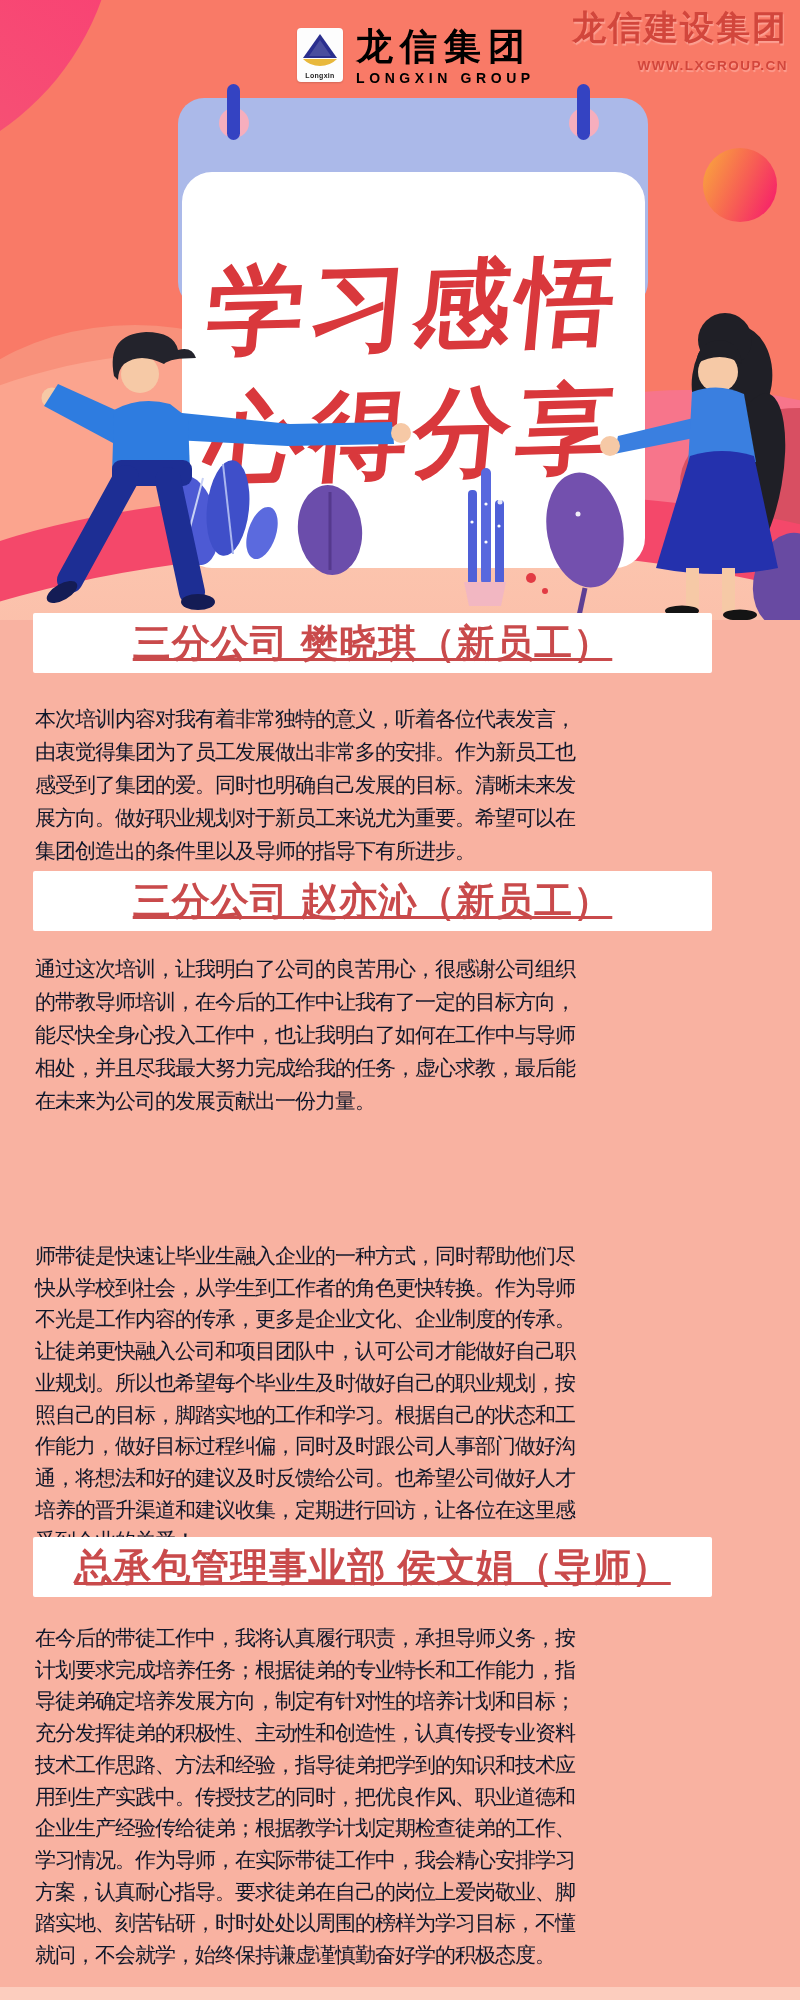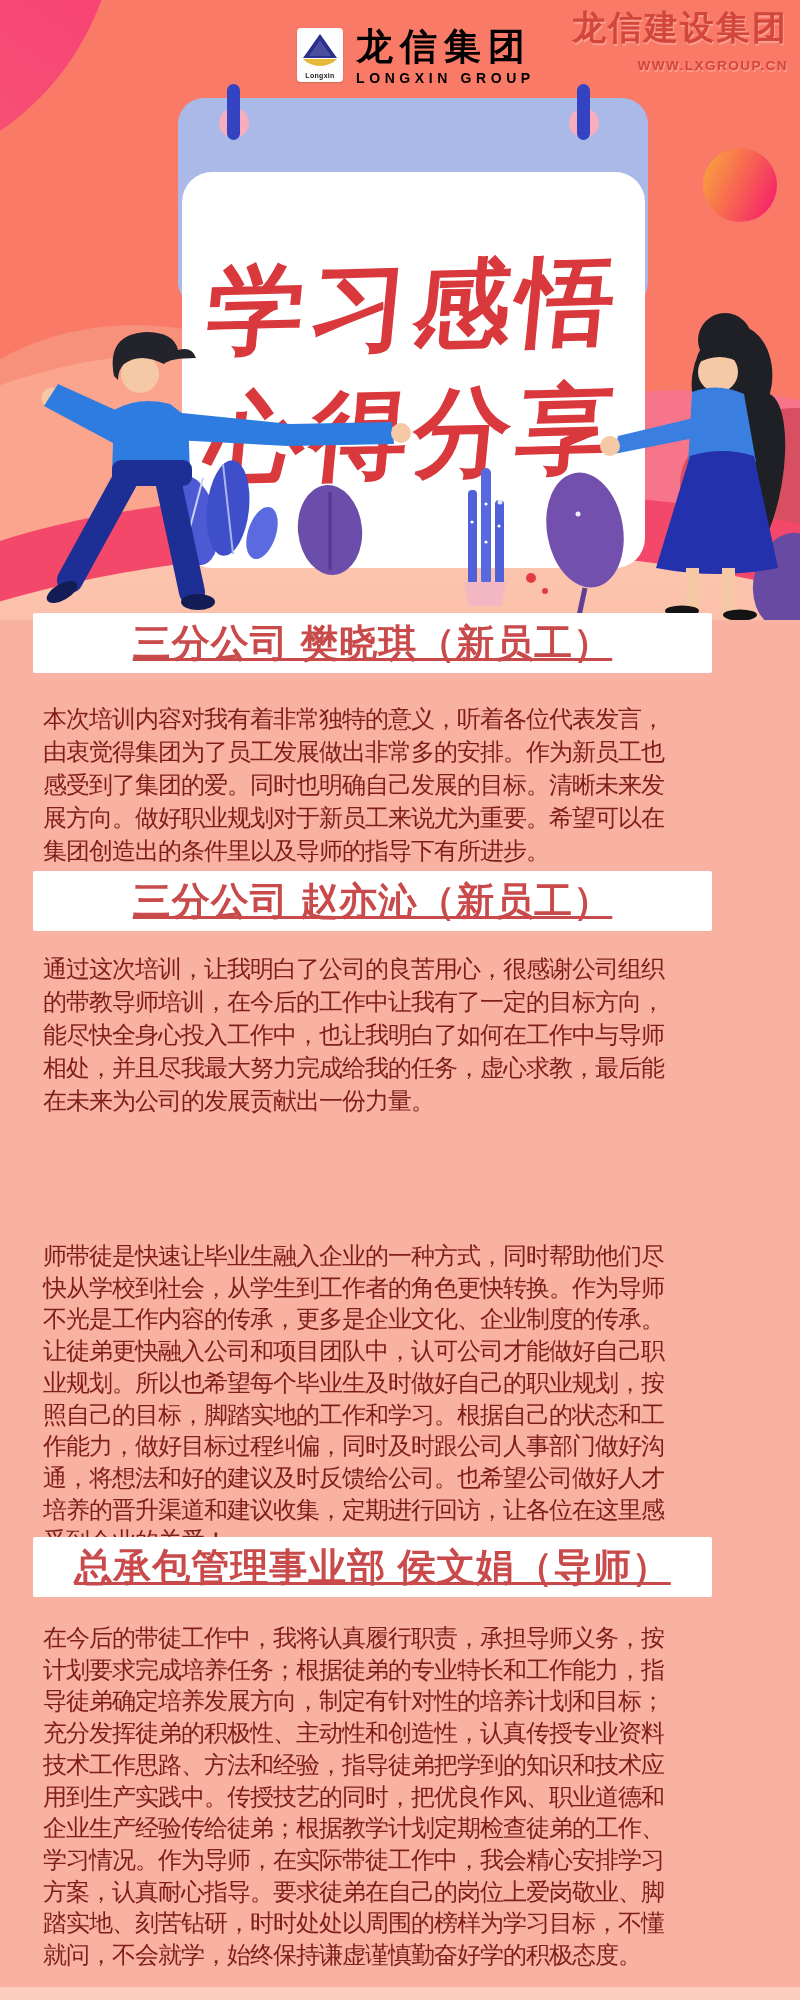--- a/index.html
+++ b/index.html
@@ -51,22 +51,22 @@
   .illu{position:absolute;pointer-events:none;}
   .illu-leaves{left:0;top:430px;}
   .illu-man{left:20px;top:300px;}
   .illu-woman{left:540px;top:230px;}
 
   
   .tbar{position:absolute;left:33px;width:679px;height:60px;background:#ffffff;border-radius:2px;
     display:flex;align-items:center;justify-content:center;}
   .tbar span{font-size:38px;font-weight:700;color:#c94a4b;letter-spacing:1px;white-space:nowrap;text-decoration:underline;}
   .bar1{top:613px;} .bar2{top:871px;} .bar3{top:1120px;} .bar4{top:1537px;}
-  .para{position:absolute;left:35px;width:720px;color:#7f1d1d;font-size:24px;font-weight:500;
-    letter-spacing:-1px;white-space:pre-line;margin-left:8px;}
+  .para{position:absolute;left:35px;width:720px;color:#0f172a;font-size:21px;font-weight:500;
+    letter-spacing:-1px;white-space:pre-line;}
   .para-lg{line-height:33px;}
   .para-sm{line-height:31.7px;}
   .p1{top:702px;} .p2{top:952px;} .p3{top:1240px;} .p4{top:1622px;}
   .bottom-strip{position:absolute;left:0;top:1987px;width:800px;height:13px;background:#fccdbe;}
 </style>
 </head>
 <body>
 
 <div class="poster">
 

